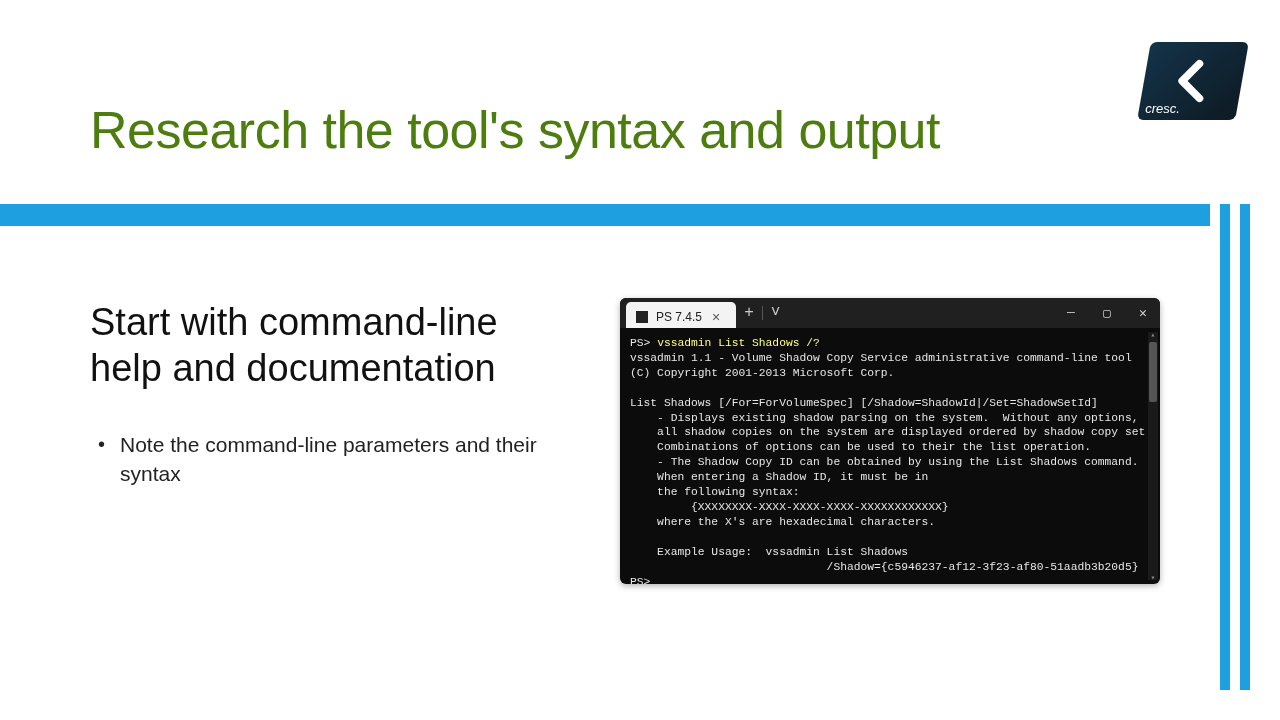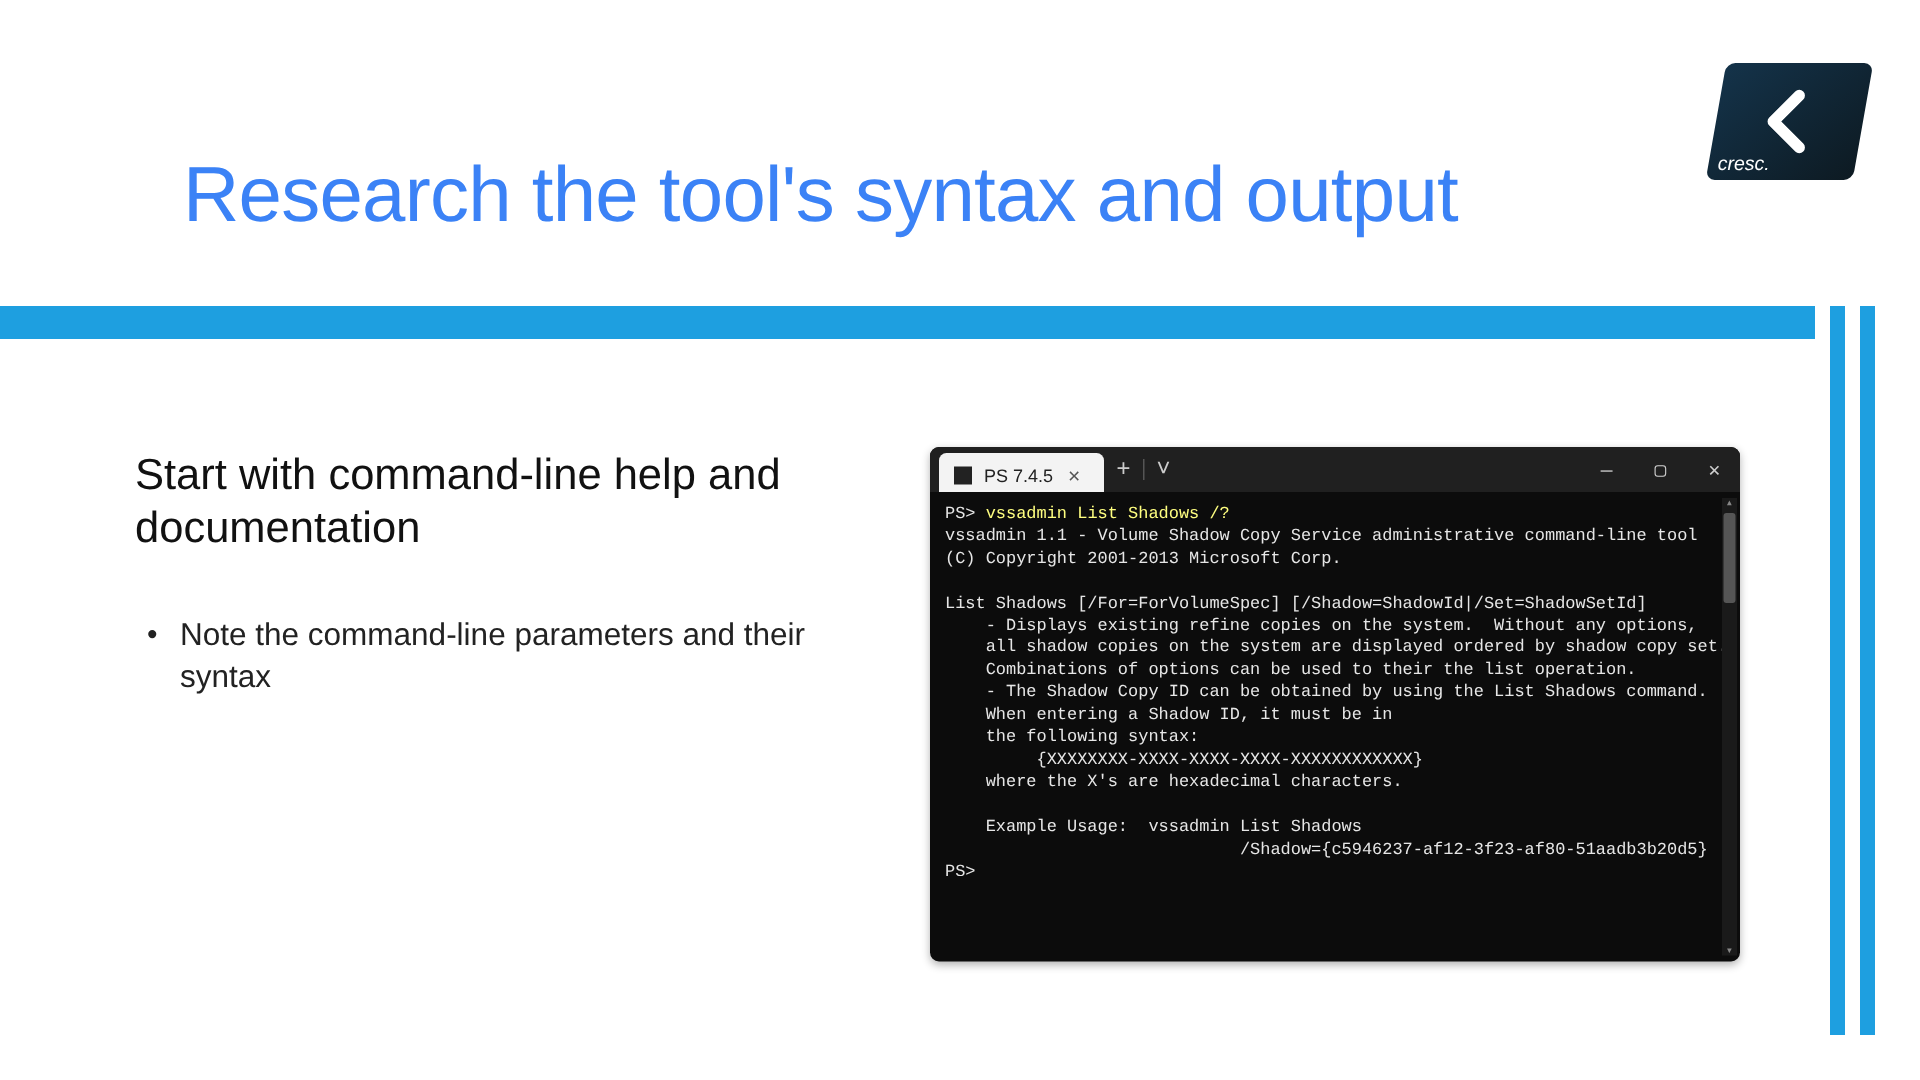--- a/index.html
+++ b/index.html
@@ -2,21 +2,21 @@
 <html><head>
 <meta charset="utf-8">
 <style>
   * { box-sizing: border-box; margin: 0; padding: 0; }
   html, body { width: 1280px; height: 720px; font-family: "Segoe UI", Arial, sans-serif; background: #fff; }
   .slide {
     position: relative; width: 1280px; height: 720px; background: #fff;
     box-shadow: 0 4px 10px rgba(0,0,0,0.12);
   }
   .title {
-    position: absolute; left: 90px; top: 100px; font-size: 52px; font-weight: 400; color: #3b82f6; letter-spacing: -0.5px; margin-left: 32px;
+    position: absolute; left: 90px; top: 100px; font-size: 52px; font-weight: 400; color: #4d7c0f; letter-spacing: -0.5px;
   }
   .logo {
     position: absolute; right: 38px; top: 42px; width: 98px; height: 78px;
     background: linear-gradient(135deg,#14334a,#0d1a22);
     transform: skewX(-10deg); border-radius: 6px;
     display:flex; align-items:center; justify-content:center;
   }
   .logo svg { transform: skewX(10deg); }
   .logo .lbl { position:absolute; left:6px; bottom:4px; font-style: italic; font-size:13px; color:#fff; transform: skewX(10deg);}
   .blue-bar {
@@ -24,27 +24,27 @@
   }
   .right-extra-bar {
     position: absolute; top: 204px; right: 30px; width: 10px; height: 486px; background: #1e9fe0; z-index:3;
   }
   .right-extra-bar2 {
     position: absolute; top: 204px; right: 50px; width: 10px; height: 486px; background: #1e9fe0; z-index:1;
   }
   .left-col {
     position: absolute; left: 90px; top: 300px; width: 470px;
   }
-  .sec-h { font-size: 29px; color: #111; font-weight: 400; line-height: 1.2; margin-bottom: 14px; }
+  .sec-h { font-size: 38px; color: #111; font-weight: 400; line-height: 1.2; margin-bottom: 14px; }
   ul.bul { list-style: none; padding-left: 30px; margin-bottom: 24px; }
   ul.bul li { position: relative; font-size: 21px; color: #222; line-height: 1.35; margin-bottom: 8px; margin-top: 40px; }
   ul.bul li::before { content: "•"; position: absolute; left: -22px; top: 0; font-size: 20px; }
 
   .terminal {
-    position: absolute; left: 620px; top: 298px; width: 540px; height: 343px;
+    position: absolute; left: 620px; top: 298px; width: 540px; height: 286px;
     background: #0c0c0c; border-radius: 6px; overflow: hidden; font-family: Consolas, "Courier New", monospace;
     box-shadow: 0 2px 6px rgba(0,0,0,0.3);
   }
   .term-top { height: 30px; background: #202020; display: flex; align-items:center; color:#ddd; font-size:12px; }
   .tab {
     background: #f3f3f3; color:#222; height: 26px; margin: 4px 0 0 6px; padding: 3px 10px 0 10px;
     border-radius: 5px 5px 0 0; display:flex; align-items:center; gap:8px; font-family: "Segoe UI", Arial, sans-serif;
   }
   .tab .ticon { width:12px;height:12px; background:#222; display:inline-block; }
   .tab .tx { font-size:14px; padding: 0 6px 0 2px; color:#555; }
@@ -102,21 +102,21 @@
         <span>—</span>
         <span>▢</span>
         <span>✕</span>
       </div>
     </div>
     <div class="term-body"><span>PS&gt;</span> <span class="cmd">vssadmin List Shadows /?</span>
 <span>vssadmin 1.1 - Volume Shadow Copy Service administrative command-line tool</span>
 <span>(C) Copyright 2001-2013 Microsoft Corp.</span>
 <span></span>
 <span>List Shadows [/For=ForVolumeSpec] [/Shadow=ShadowId|/Set=ShadowSetId]</span>
-<span>    - Displays existing refine copies on the system.  Without any options,</span>
+<span>    - Displays existing shadow parsing on the system.  Without any options,</span>
 <span>    all shadow copies on the system are displayed ordered by shadow copy set.</span>
 <span>    Combinations of options can be used to their the list operation.</span>
 <span>    - The Shadow Copy ID can be obtained by using the List Shadows command.</span>
 <span>    When entering a Shadow ID, it must be in</span>
 <span>    the following syntax:</span>
 <span>         {XXXXXXXX-XXXX-XXXX-XXXX-XXXXXXXXXXXX}</span>
 <span>    where the X's are hexadecimal characters.</span>
 <span></span>
 <span>    Example Usage:  vssadmin List Shadows</span>
 <span>                             /Shadow={c5946237-af12-3f23-af80-51aadb3b20d5}</span>

